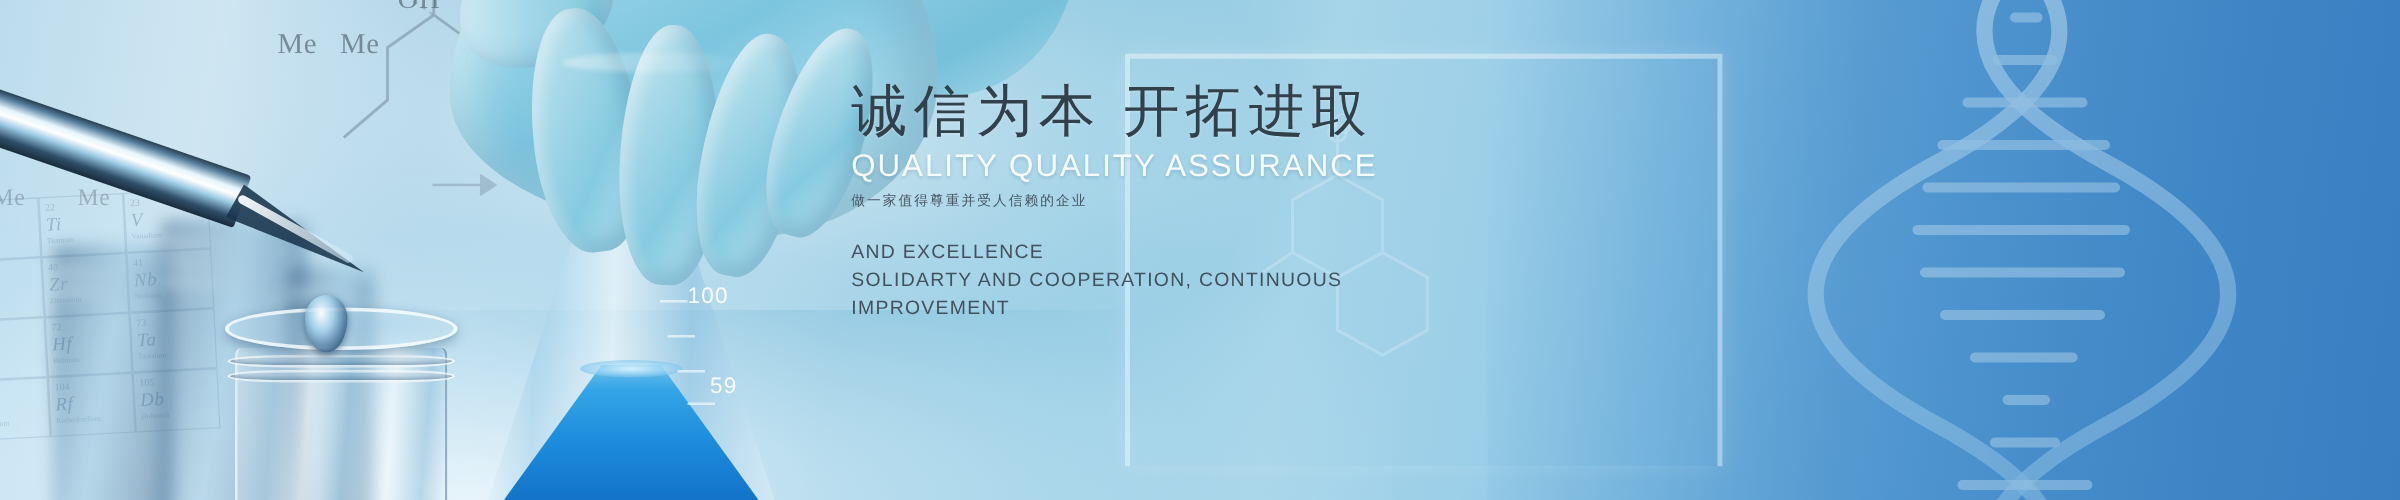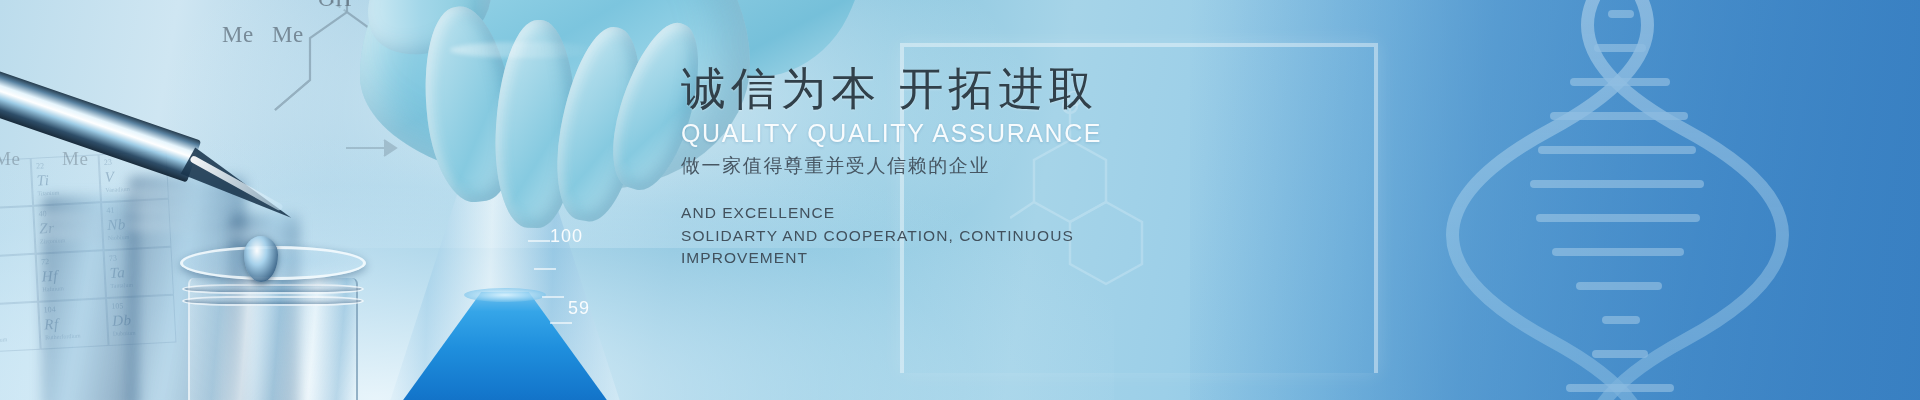--- a/index.html
+++ b/index.html
@@ -283,21 +283,21 @@
   }
   .slogan-cn {
     margin-top:21px;
     font-size:26px; letter-spacing:2.5px;
     color:#ffffff; opacity:.96;
     text-shadow:0 1px 3px rgba(50,100,145,.35);
     white-space:nowrap;
   }
   .slogan-cn-sm {
     margin-top:5px;
-    font-size:19px; letter-spacing:1.6px;
+    font-size:11px; letter-spacing:1.6px;
     color:#42505c; opacity:.95;
     white-space:nowrap;
   }
   .foot-en {
     margin-top:23px;
     font-size:15.5px; letter-spacing:1.05px; line-height:1.45;
     color:#3e4c58; opacity:.96;
     max-width:500px;
   }
 </style>

